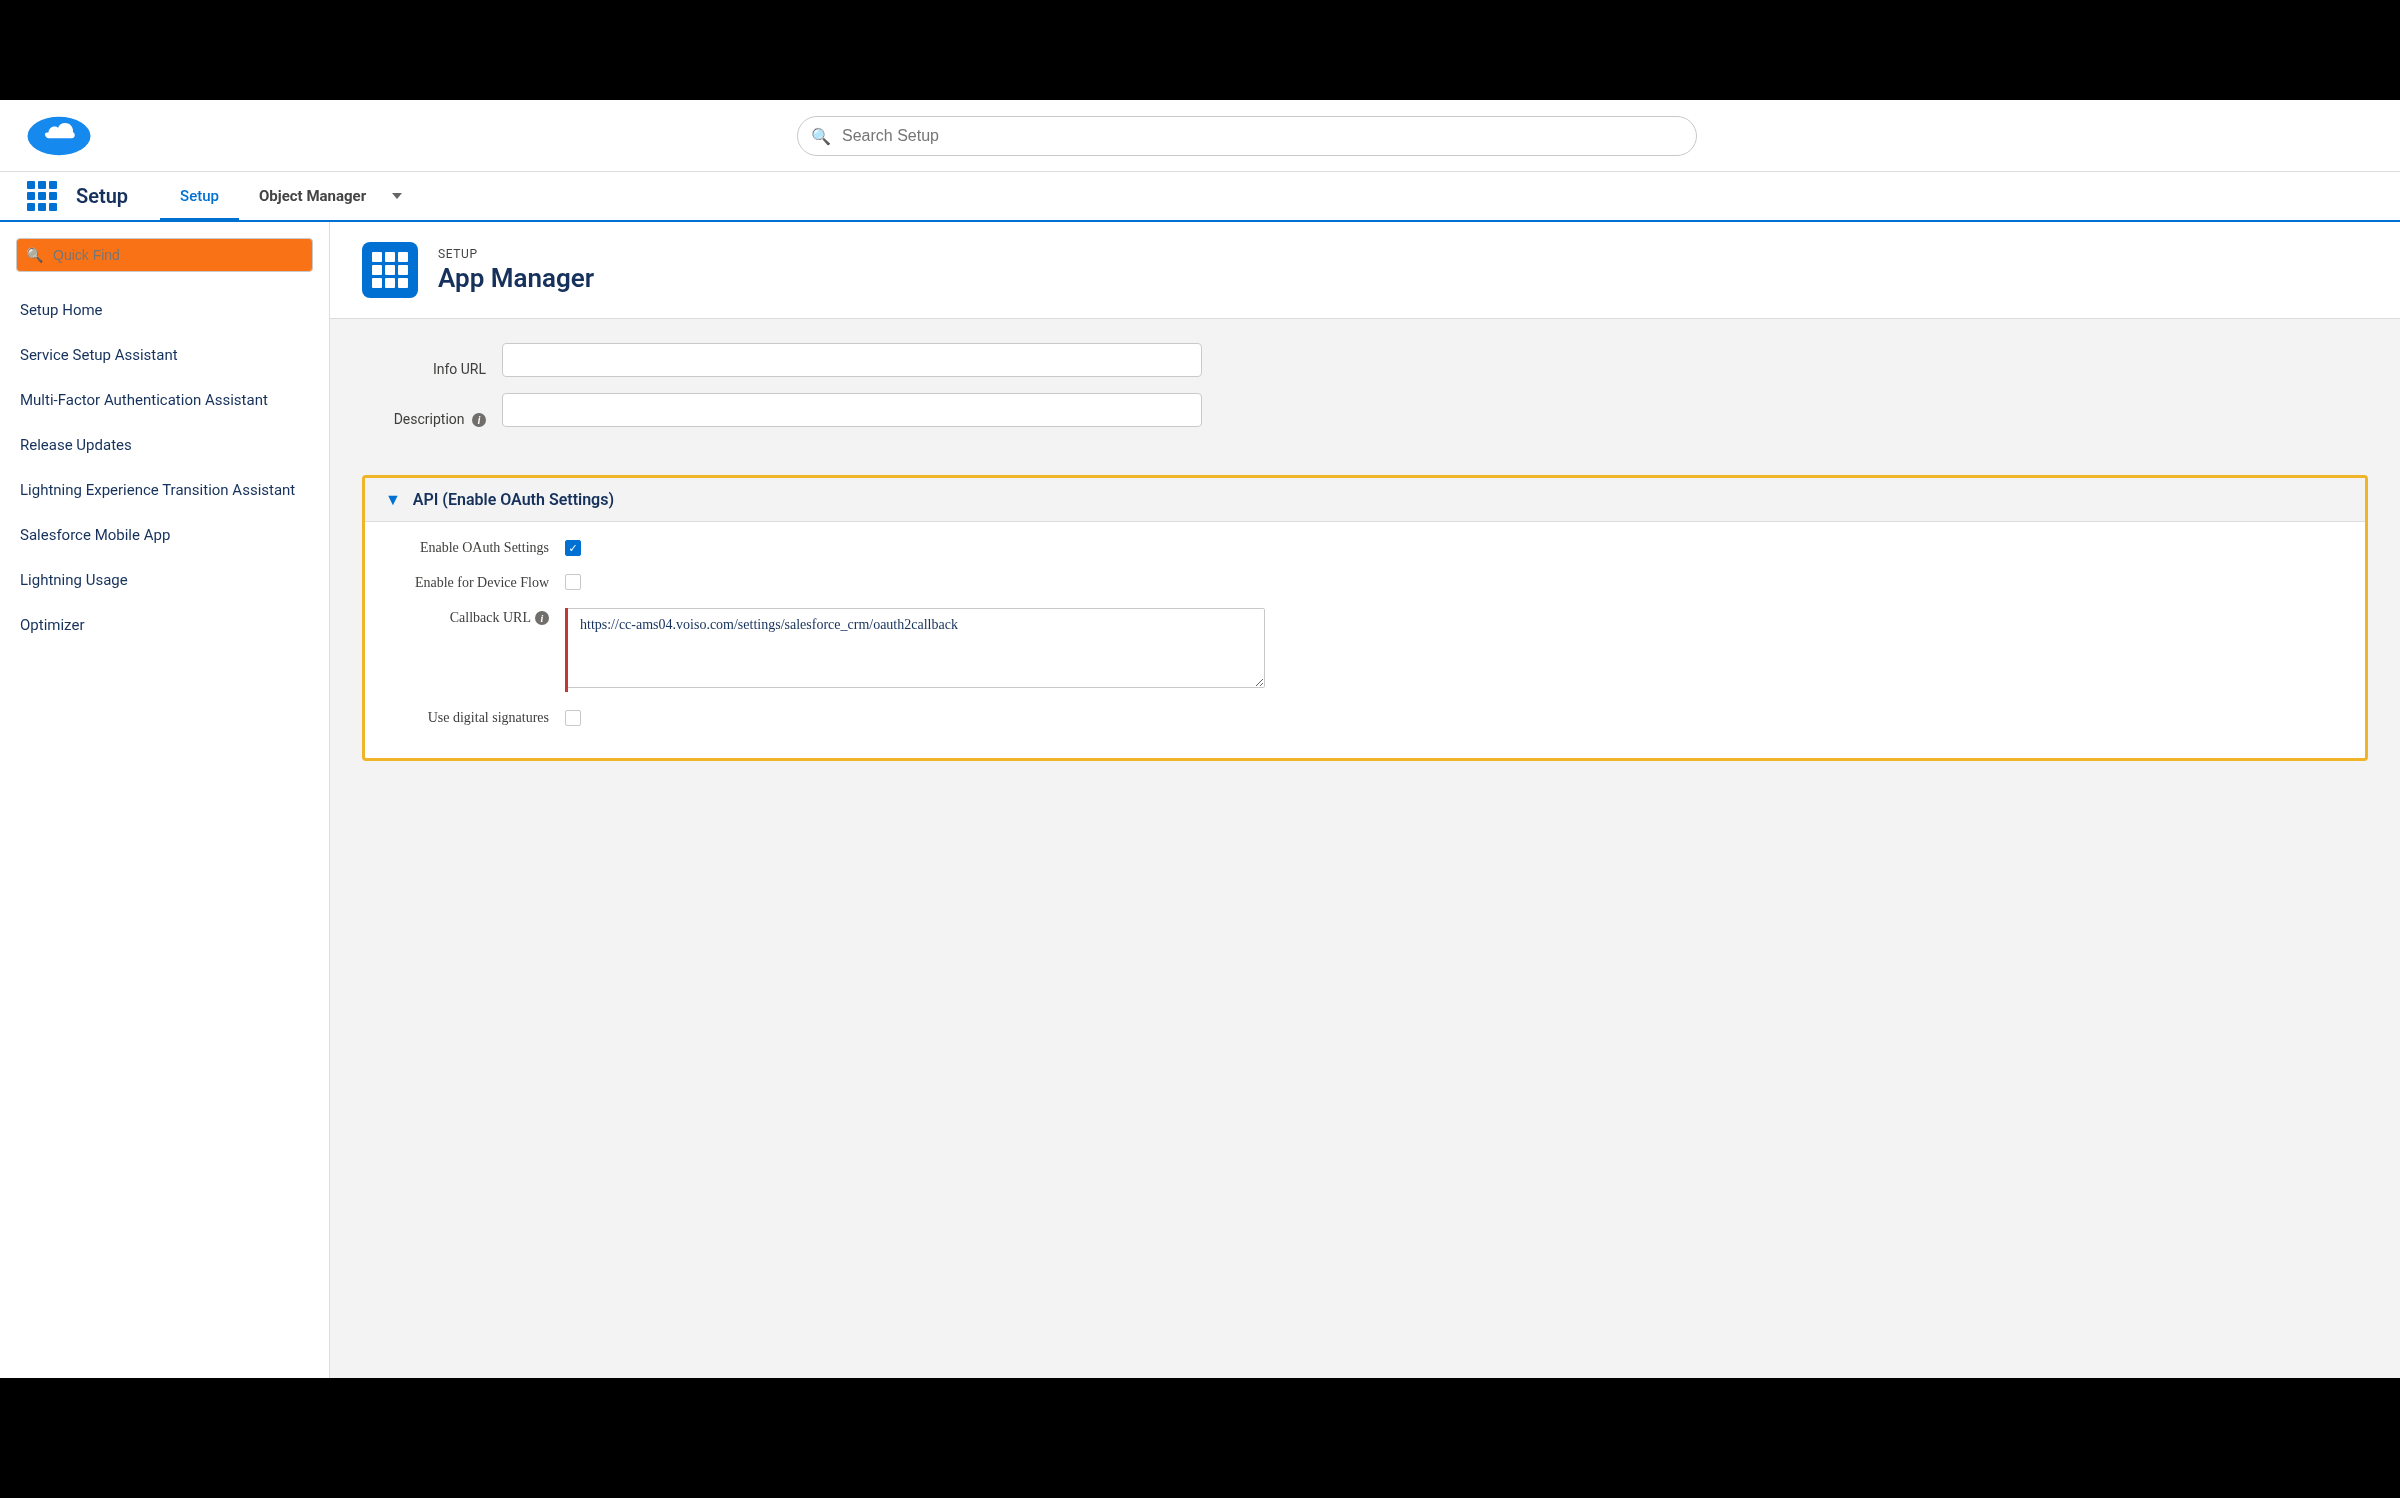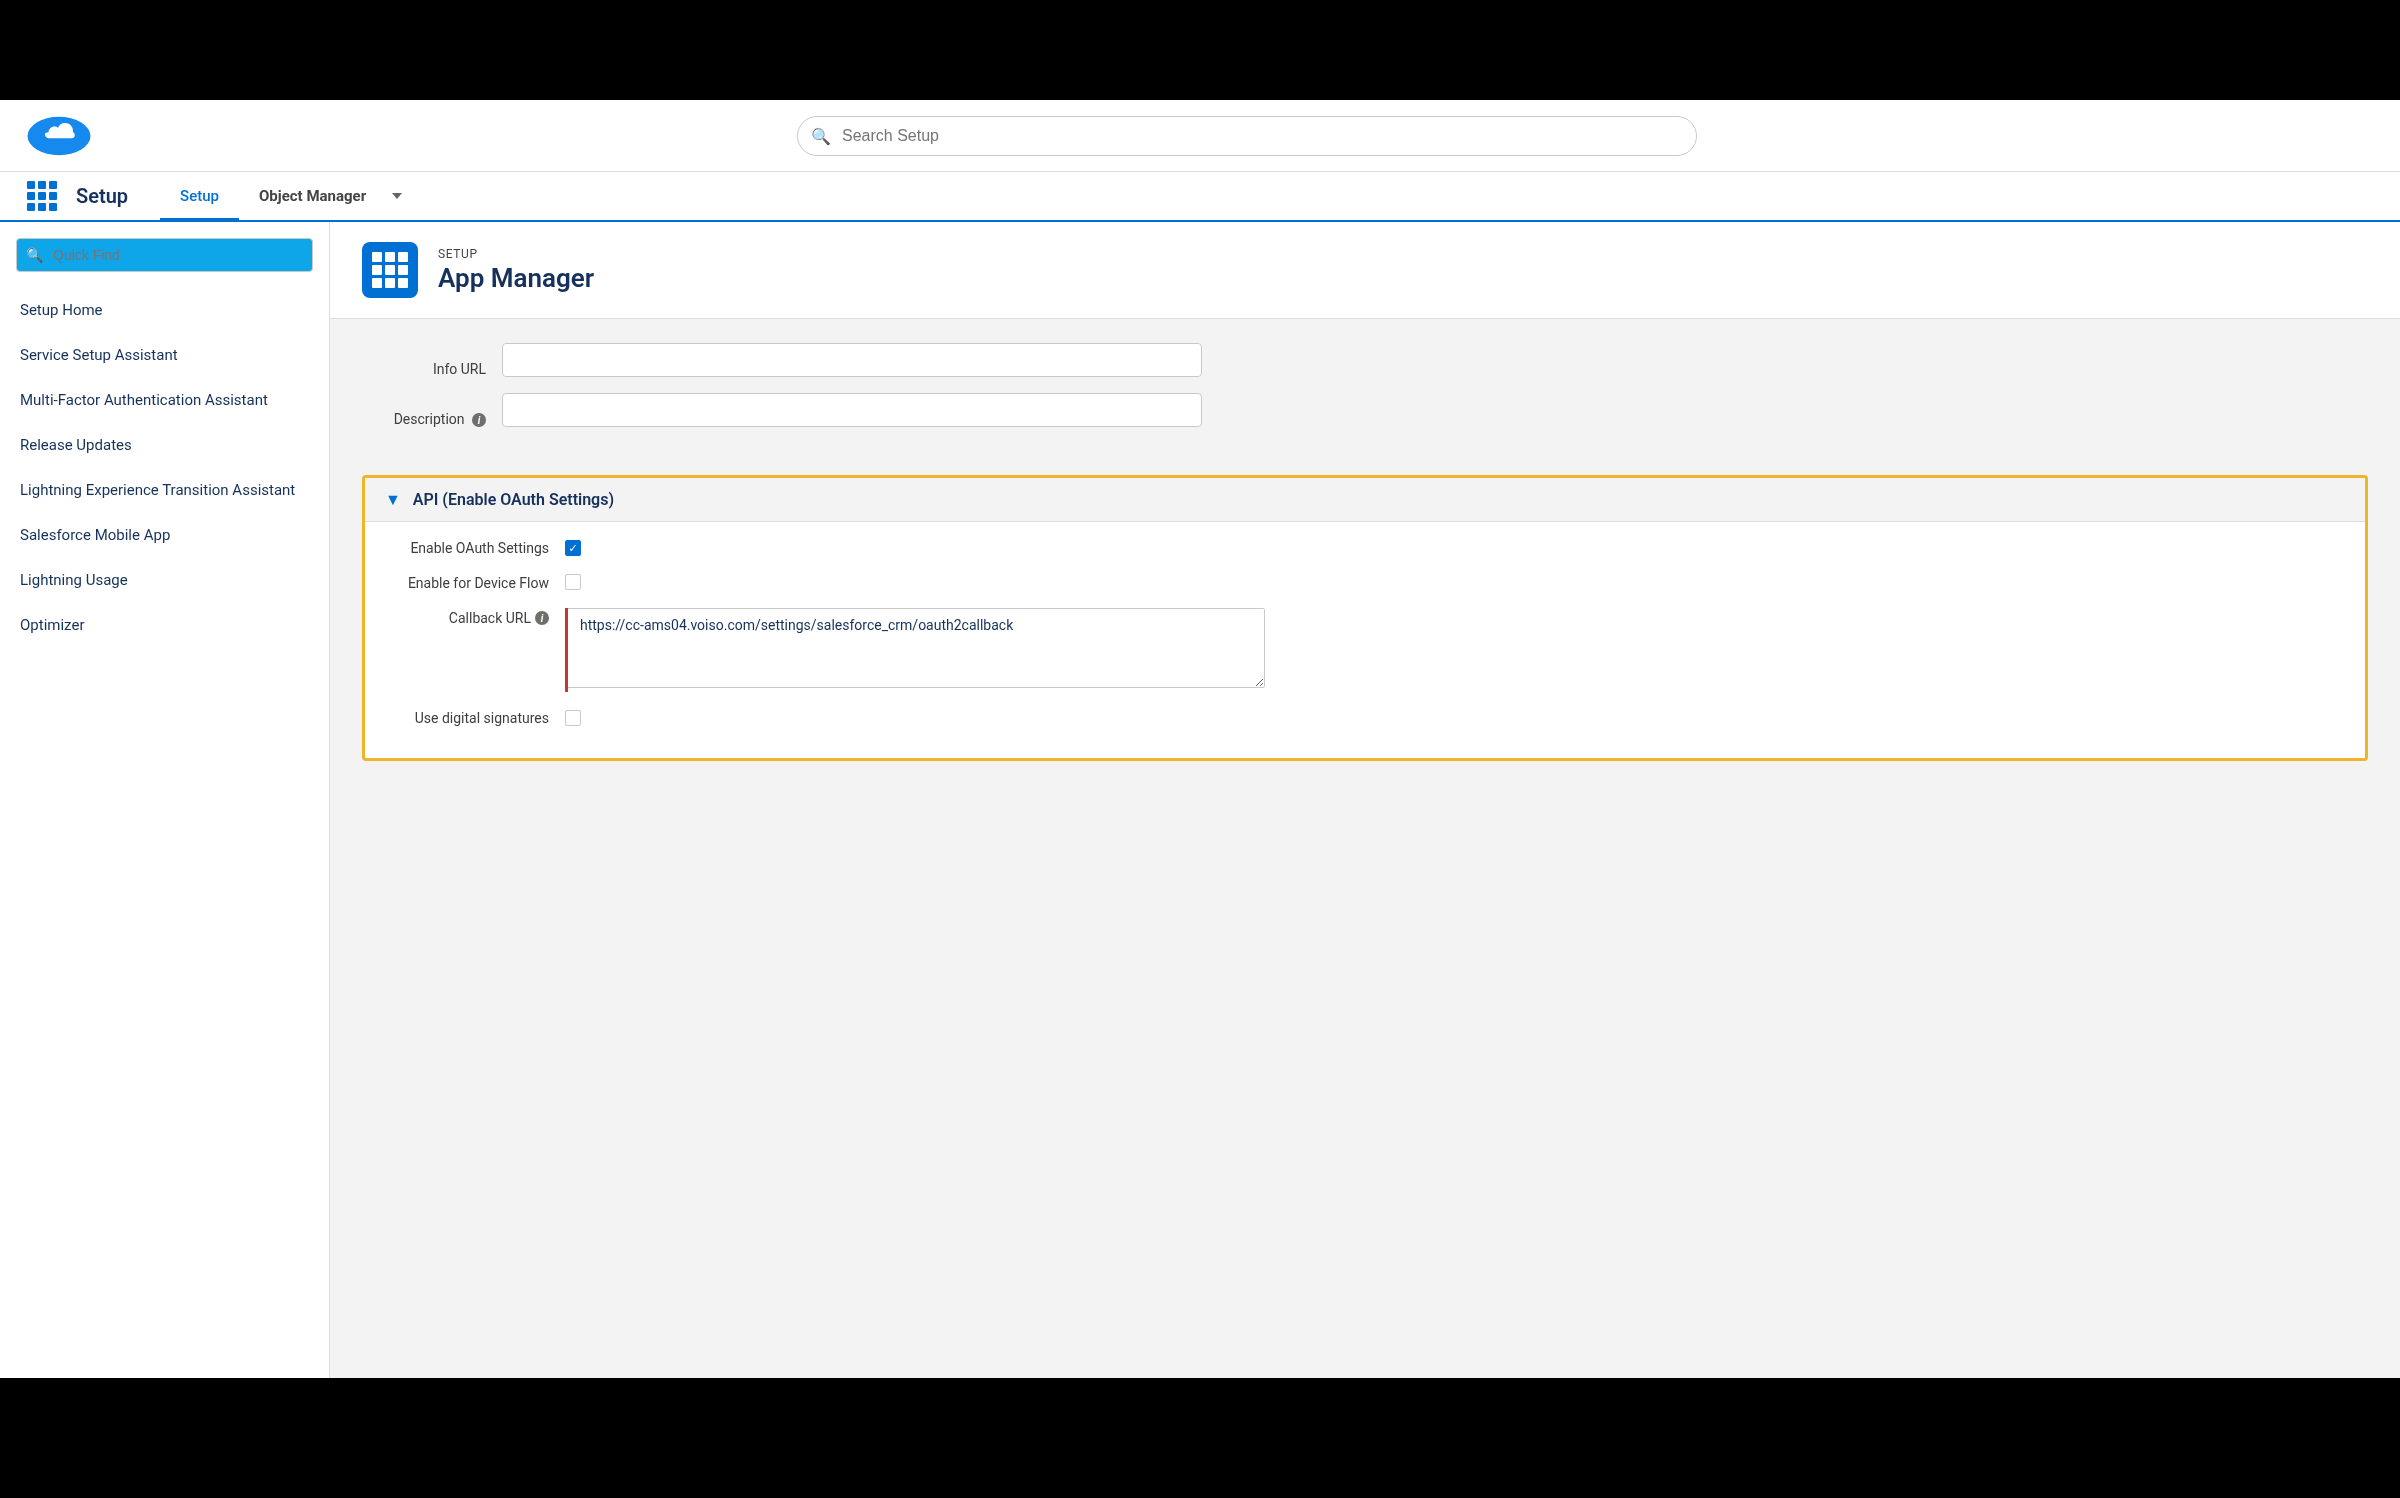--- a/index.html
+++ b/index.html
@@ -164,21 +164,21 @@
       position: relative;
     }
 
     .sidebar-search-input {
       width: 100%;
       padding: 8px 12px 8px 36px;
       border: 1px solid #c9c9c9;
       border-radius: 4px;
       font-size: 14px;
       color: #444;
-      background: #0ea5e9;
+      background: #f97316;
       outline: none;
     }
 
     .sidebar-search-icon {
       position: absolute;
       left: 10px;
       top: 50%;
       transform: translateY(-50%);
       color: #888;
       font-size: 14px;
@@ -315,20 +315,21 @@
     }
 
     .oauth-body {
       padding: 16px 20px;
     }
 
     .oauth-row {
       display: flex;
       align-items: flex-start;
       margin-bottom: 16px;
+      font-family: Liberation Serif, serif;
     }
 
     .oauth-label {
       width: 180px;
       text-align: right;
       font-size: 14px;
       color: #3e3e3c;
       padding-right: 16px;
       flex-shrink: 0;
       padding-top: 2px;

